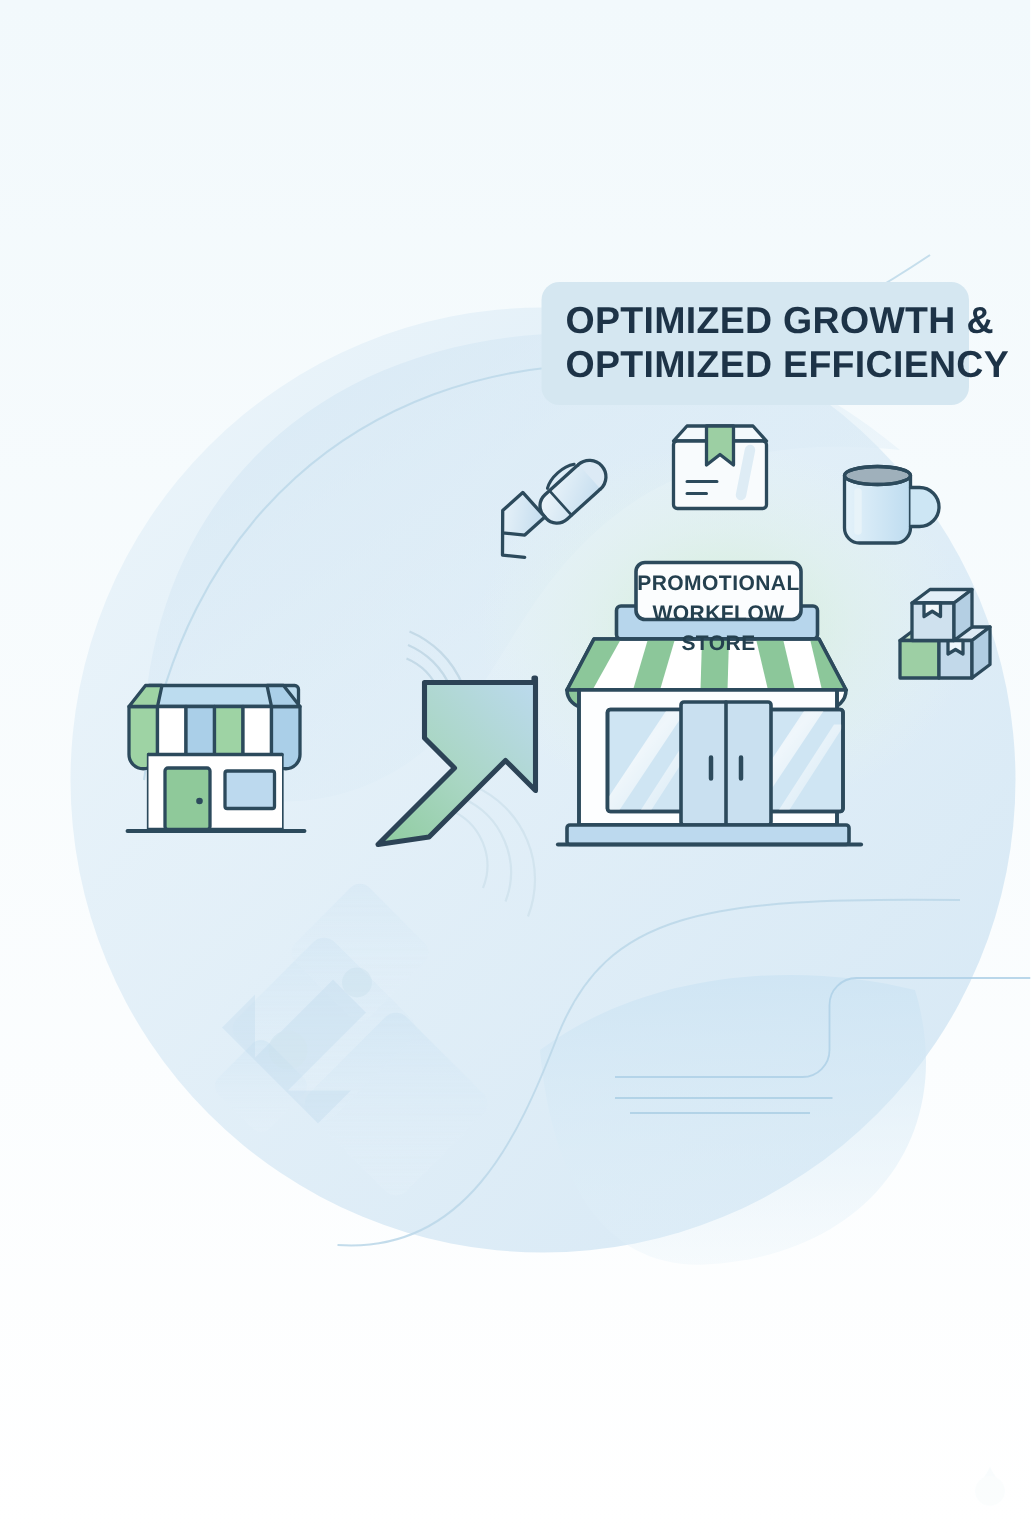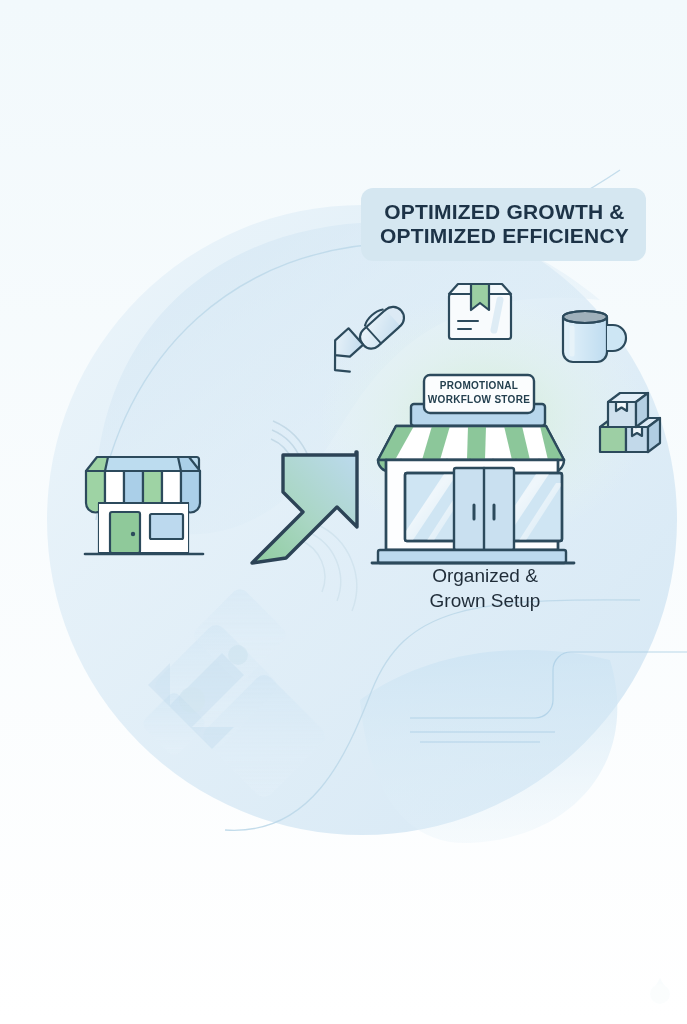--- a/index.html
+++ b/index.html
@@ -22,21 +22,21 @@
     width:285px;
     box-sizing:border-box;
     padding:12px 14px 13px 16px;
     background:#d5e7f1;
     border-radius:12px;
     text-align:center;
   }
   .badge-line{
     display:block;
     font-family:"Liberation Sans", sans-serif;
-    font-size:21px;
+    font-size:25px;
     font-weight:bold;
     letter-spacing:.2px;
     line-height:1.14;
     color:#1d3347;
     white-space:nowrap;
   }
 
   
   .caption{
     position:absolute;
@@ -304,30 +304,26 @@
       <path d="M474 505 v14 M494 505 v14" stroke-width="3" fill="none"></path>
 
       <rect x="378" y="550" width="188" height="13" rx="2" fill="#bcd9ee"></rect>
       <path d="M372 563 h202" stroke-width="2.8"></path>
 
       <rect x="424" y="375" width="110" height="38" rx="6" fill="#fbfdfe"></rect>
     </g>
   </svg>
 
   <div style="position:absolute;left:424px;top:379px;width:110px;text-align:center;
-              font-family:'Liberation Sans',sans-serif;font-size:10px;font-weight:bold;
+              font-family:'Liberation Sans',sans-serif;font-size:14px;font-weight:bold;
               color:#24404f;line-height:1.42;letter-spacing:.3px;">
     <span>PROMOTIONAL</span><br>
     <span>WORKFLOW STORE</span>
   </div>
 
   <div class="badge">
     <span class="badge-line">OPTIMIZED GROWTH &amp;</span>
     <span class="badge-line">OPTIMIZED EFFICIENCY</span>
   </div>
 
 
-  <div id="caption-grown" class="caption">
-    <span class="cap-line">Organized &amp;</span>
-    <span class="cap-line">Grown Setup</span>
-  </div>
 
 </div>
 
 </body></html>

